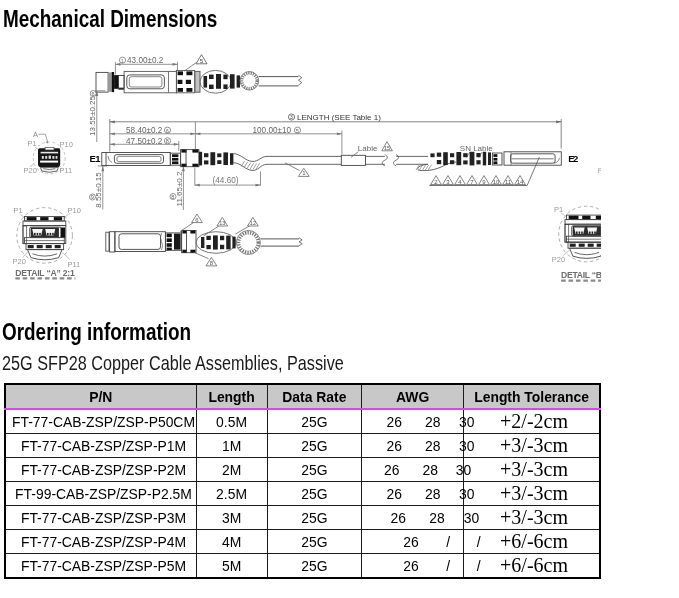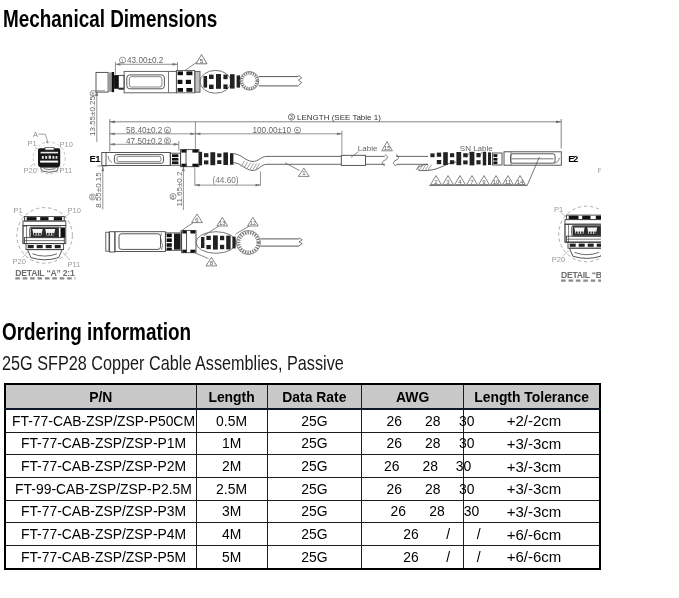--- a/index.html
+++ b/index.html
@@ -4,26 +4,26 @@
 <style>
 html,body{margin:0;padding:0;background:#fff;}
 body{width:679px;height:598px;font-family:"Liberation Sans",sans-serif;-webkit-font-smoothing:antialiased;}
 #page{position:relative;width:601px;height:598px;overflow:hidden;}
 .h1{position:absolute;left:2.5px;top:8.3px;font-size:23px;font-weight:bold;color:#000;line-height:23px;white-space:pre;transform:scaleX(0.822);transform-origin:0 0;}
 .h2{position:absolute;left:2px;top:321.4px;font-size:23px;font-weight:bold;color:#000;line-height:23px;white-space:pre;transform:scaleX(0.822);transform-origin:0 0;}
 .sub{position:absolute;left:1.5px;top:353.2px;font-size:20.3px;color:#1a1a1a;line-height:20.3px;white-space:pre;transform:scaleX(0.8);transform-origin:0 0;}
 table{position:absolute;left:4px;top:383px;border-collapse:collapse;table-layout:fixed;font-size:13.9px;color:#000;}
 td,th{border:1px solid #1c1c1c;padding:0;text-align:center;vertical-align:middle;overflow:visible;white-space:nowrap;}
 table{border:2px solid #000;}
-th{background:#c8c8c8;height:23px;font-weight:bold;border-bottom:2px solid #0f172a;}
+th{background:#c8c8c8;height:23px;font-weight:bold;border-bottom:2px solid #d946ef;}
 td{height:21.66px;}
 td.pn{text-align:center;padding-left:5.5px;}
 td.awg{position:relative;}
 td.awg span{position:absolute;top:50%;transform:translate(-50%,-50%);}
-td.tol{font-size:15px;padding-left:5px;}
+td.tol{font-size:20px;padding-left:5px;font-family:Liberation Serif, serif;}
 </style>
 </head>
 <body>
 <div id="page">
 <div class="h1">Mechanical Dimensions</div>
 <div class="h2">Ordering information</div>
 <div class="sub">25G SFP28 Copper Cable Assemblies, Passive</div>
 <table>
 <colgroup>
         <col style="width:191.5px">

